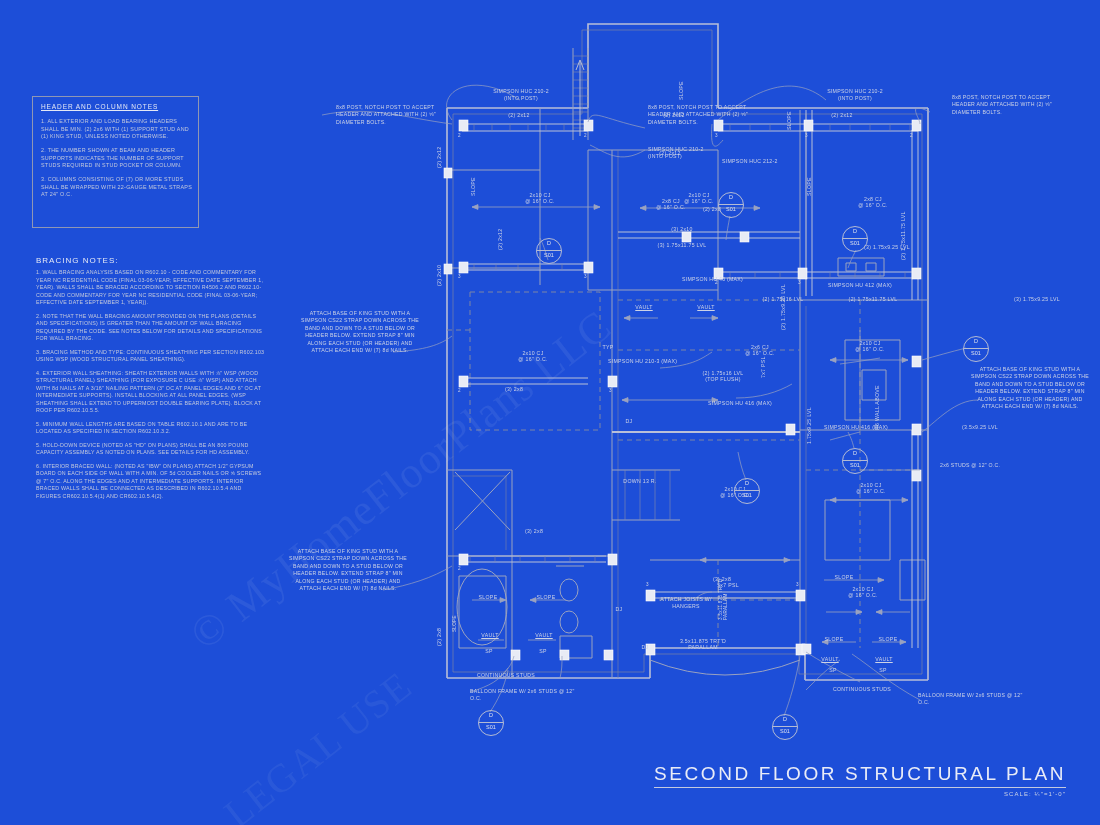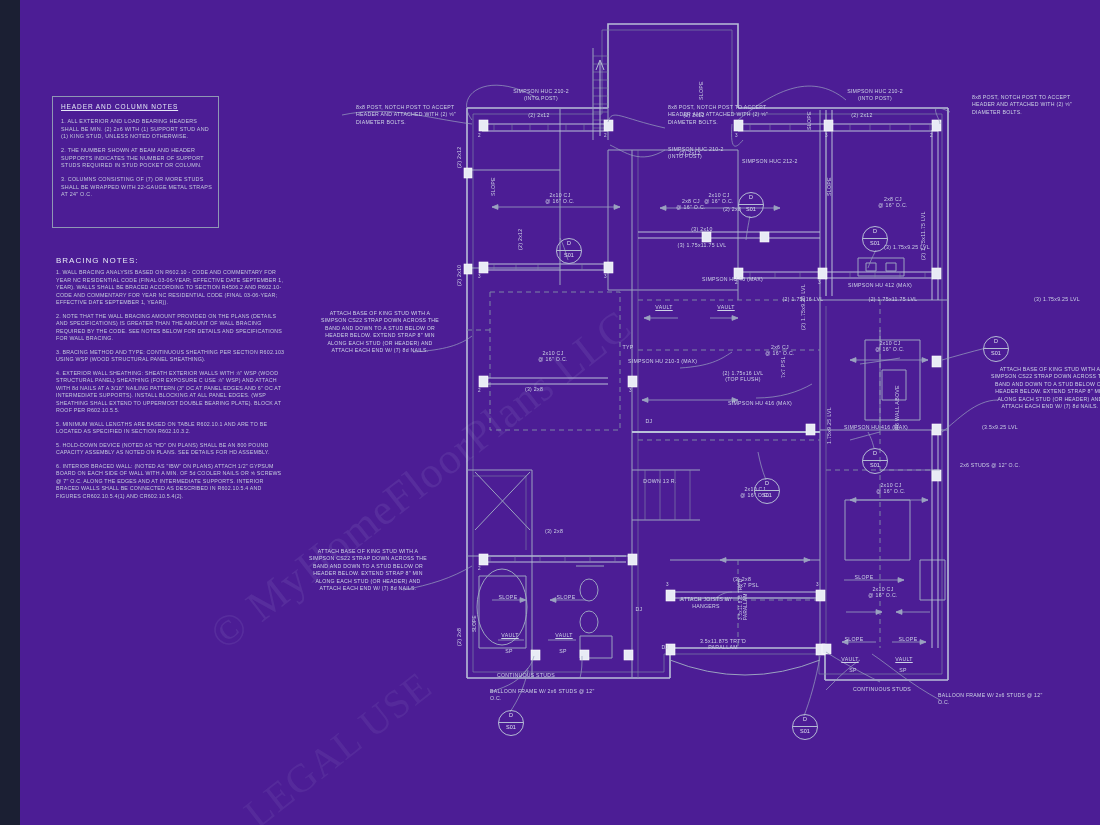--- a/index.html
+++ b/index.html
@@ -2,21 +2,21 @@
 <html><head>
 <meta charset="utf-8">
 <style>
   html,body{margin:0;padding:0;background:#1b1f33;}
   body{
     width:1100px;height:825px;overflow:hidden;position:relative;
     font-family:"Liberation Sans",sans-serif;
     color:#d8dced;
     background:#1b1f33;
   }
-  #sheet{position:absolute;inset:0;background:#4c1d95;margin-left:20px;}
+  #sheet{position:absolute;inset:0;background:#1d4ed8;}
 
   
   #hcbox{position:absolute;left:32px;top:96px;width:165px;height:130px;
          border:1px solid #8f97b4;background:transparent;}
   #hcbox .hdr{position:absolute;left:8px;top:6px;font-size:6.5px;letter-spacing:.9px;
        text-decoration:underline;color:#e4e8f6;}
   #hcbox .body{position:absolute;left:8px;top:21px;width:152px;font-size:5.4px;
        letter-spacing:.25px;line-height:1.42;color:#c3c9dd;}
   #hcbox .body p{margin:0 0 6px 0;}
 
@@ -543,19 +543,23 @@
 STUDS</div>
   <div class="callout" style="left:826px;top:686px;width:72px;">CONTINUOUS
 STUDS</div>
   <div class="callout l" style="left:470px;top:688px;width:112px;">BALLOON FRAME W/
 2x6 STUDS @ 12" O.C.</div>
   <div class="callout l" style="left:918px;top:692px;width:112px;">BALLOON FRAME W/
 2x6 STUDS @ 12" O.C.</div>
   <div class="callout l" style="left:940px;top:462px;width:72px;">2x6 STUDS
 @ 12" O.C.</div>
 
+  <div id="title">
+    <div class="main">SECOND FLOOR STRUCTURAL PLAN</div>
+    <div class="scale">SCALE: ¼"=1'-0"</div>
+  </div>
 
   <div id="wm">
     <div class="w1">© MyHomeFloorPlans LLC</div>
     <div class="w2">LEGAL USE</div>
   </div>
 
 </div>
 
 </body></html>

